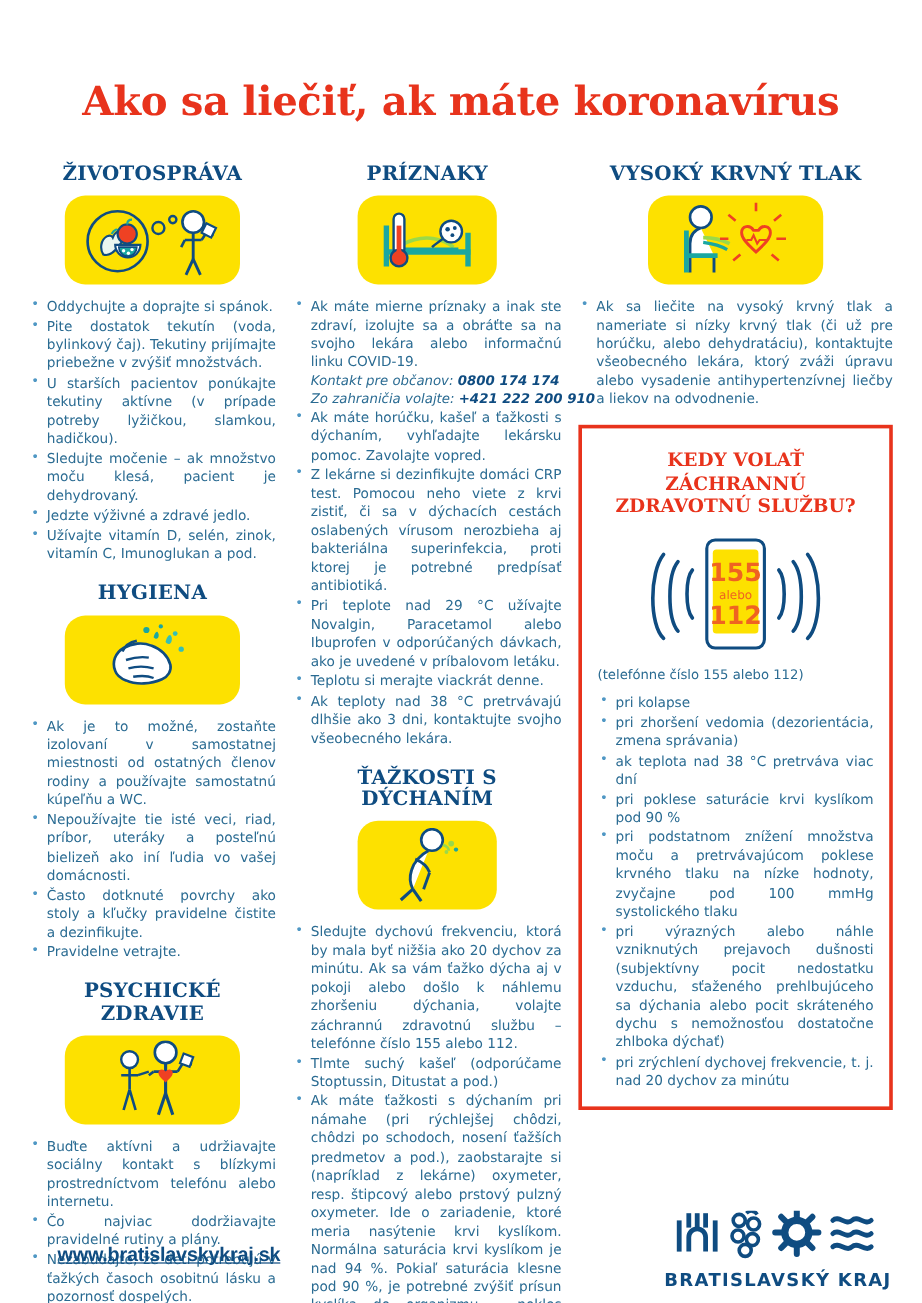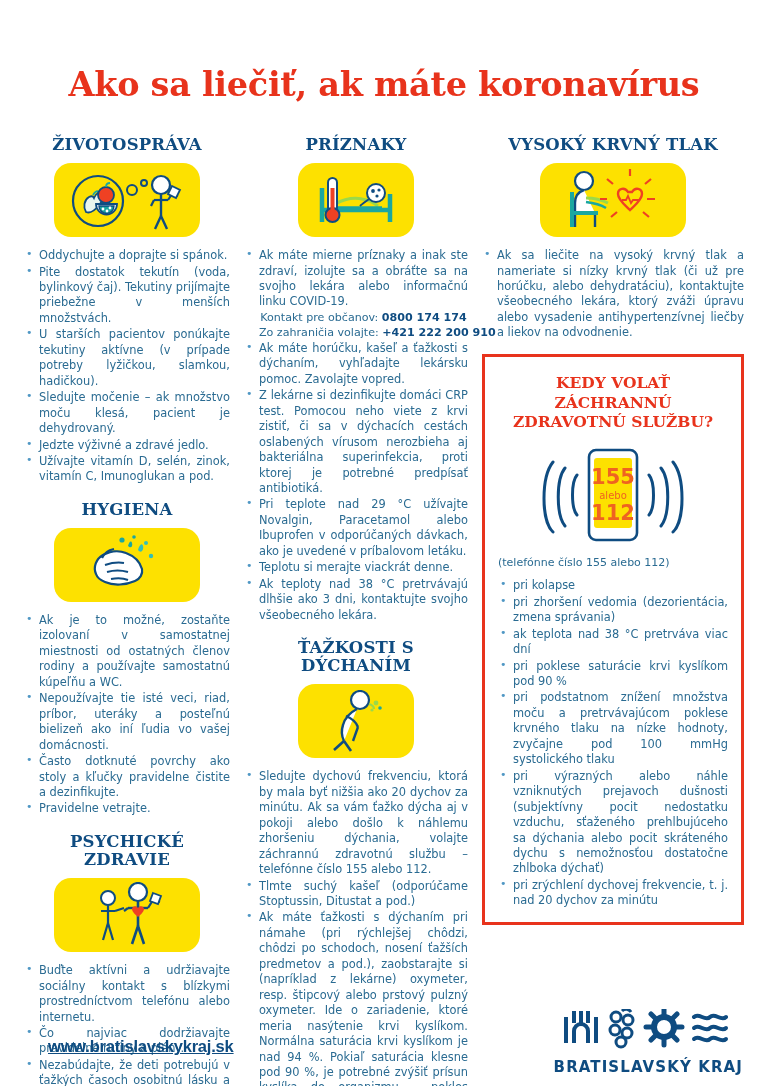--- a/index.html
+++ b/index.html
@@ -94,21 +94,22 @@
   ul.bullets > li::before {
     content: "•";
     position: absolute;
     left: 2px;
     top: -1px;
     color: #4f97c4;
     font-size: 11px;
   }
   .sub-line {
     display: block;
-    text-align: center;
+    text-align: left;
+    font-style: italic;
   }
   .sub-line b { color: #0f4c81; font-weight: bold; }
   .nowrap-line { white-space: nowrap; font-size: 11.1px; }
 
   
   .redbox {
     border: 3px solid #e8331c;
     padding: 16px 13px 12px 13px;
     margin-top: 13px;
     box-sizing: border-box;
@@ -198,21 +199,21 @@
           <path d="M101 26v22" stroke="#0f4c81" stroke-width="2.4" fill="none"></path>
           <path d="M94 32h14" stroke="#0f4c81" stroke-width="2.2" fill="none"></path>
           <path d="M101 48l-6 13M101 48l6 13" stroke="#0f4c81" stroke-width="2.4" fill="none"></path>
           <path d="M94 32l-3 6" stroke="#0f4c81" stroke-width="2.2" fill="none"></path>
           <path d="M108 32l4-6 6 2" stroke="#0f4c81" stroke-width="2.2" fill="none"></path>
           <path d="M112 18l8 4-4 8-8-4z" fill="#fff" stroke="#0f4c81" stroke-width="1.8"></path>
         </svg>
       </div>
       <ul class="bullets">
         <li>Oddychujte a doprajte si spánok.</li>
-        <li>Pite dostatok tekutín (voda, bylinkový čaj). Tekutiny prijímajte priebežne v menších množstvách.</li>
+        <li>Pite dostatok tekutín (voda, bylinkový čaj). Tekutiny prijímajte priebežne v zvýšiť množstvách.</li>
         <li>U starších pacientov ponúkajte tekutiny aktívne (v prípade potreby lyžičkou, slamkou, hadičkou).</li>
         <li>Sledujte močenie – ak množstvo moču klesá, pacient je dehydrovaný.</li>
         <li>Jedzte výživné a zdravé jedlo.</li>
         <li>Užívajte vitamín D, selén, zinok, vitamín C, Imunoglukan a pod.</li>
       </ul>
 
       <h2 class="sec-head second">HYGIENA</h2>
       <div class="tile" style="width:146px;height:74px;">
         <svg width="110" height="62" viewBox="0 0 110 62">
           <path d="M24 40c-3-7 0-15 7-19 7-4 16-5 23-2 8 3 14 9 16 16 1 5-2 10-7 12-9 4-21 5-30 1-5-2-8-5-9-8z" fill="#fff" stroke="#0f4c81" stroke-width="2.2"></path>

